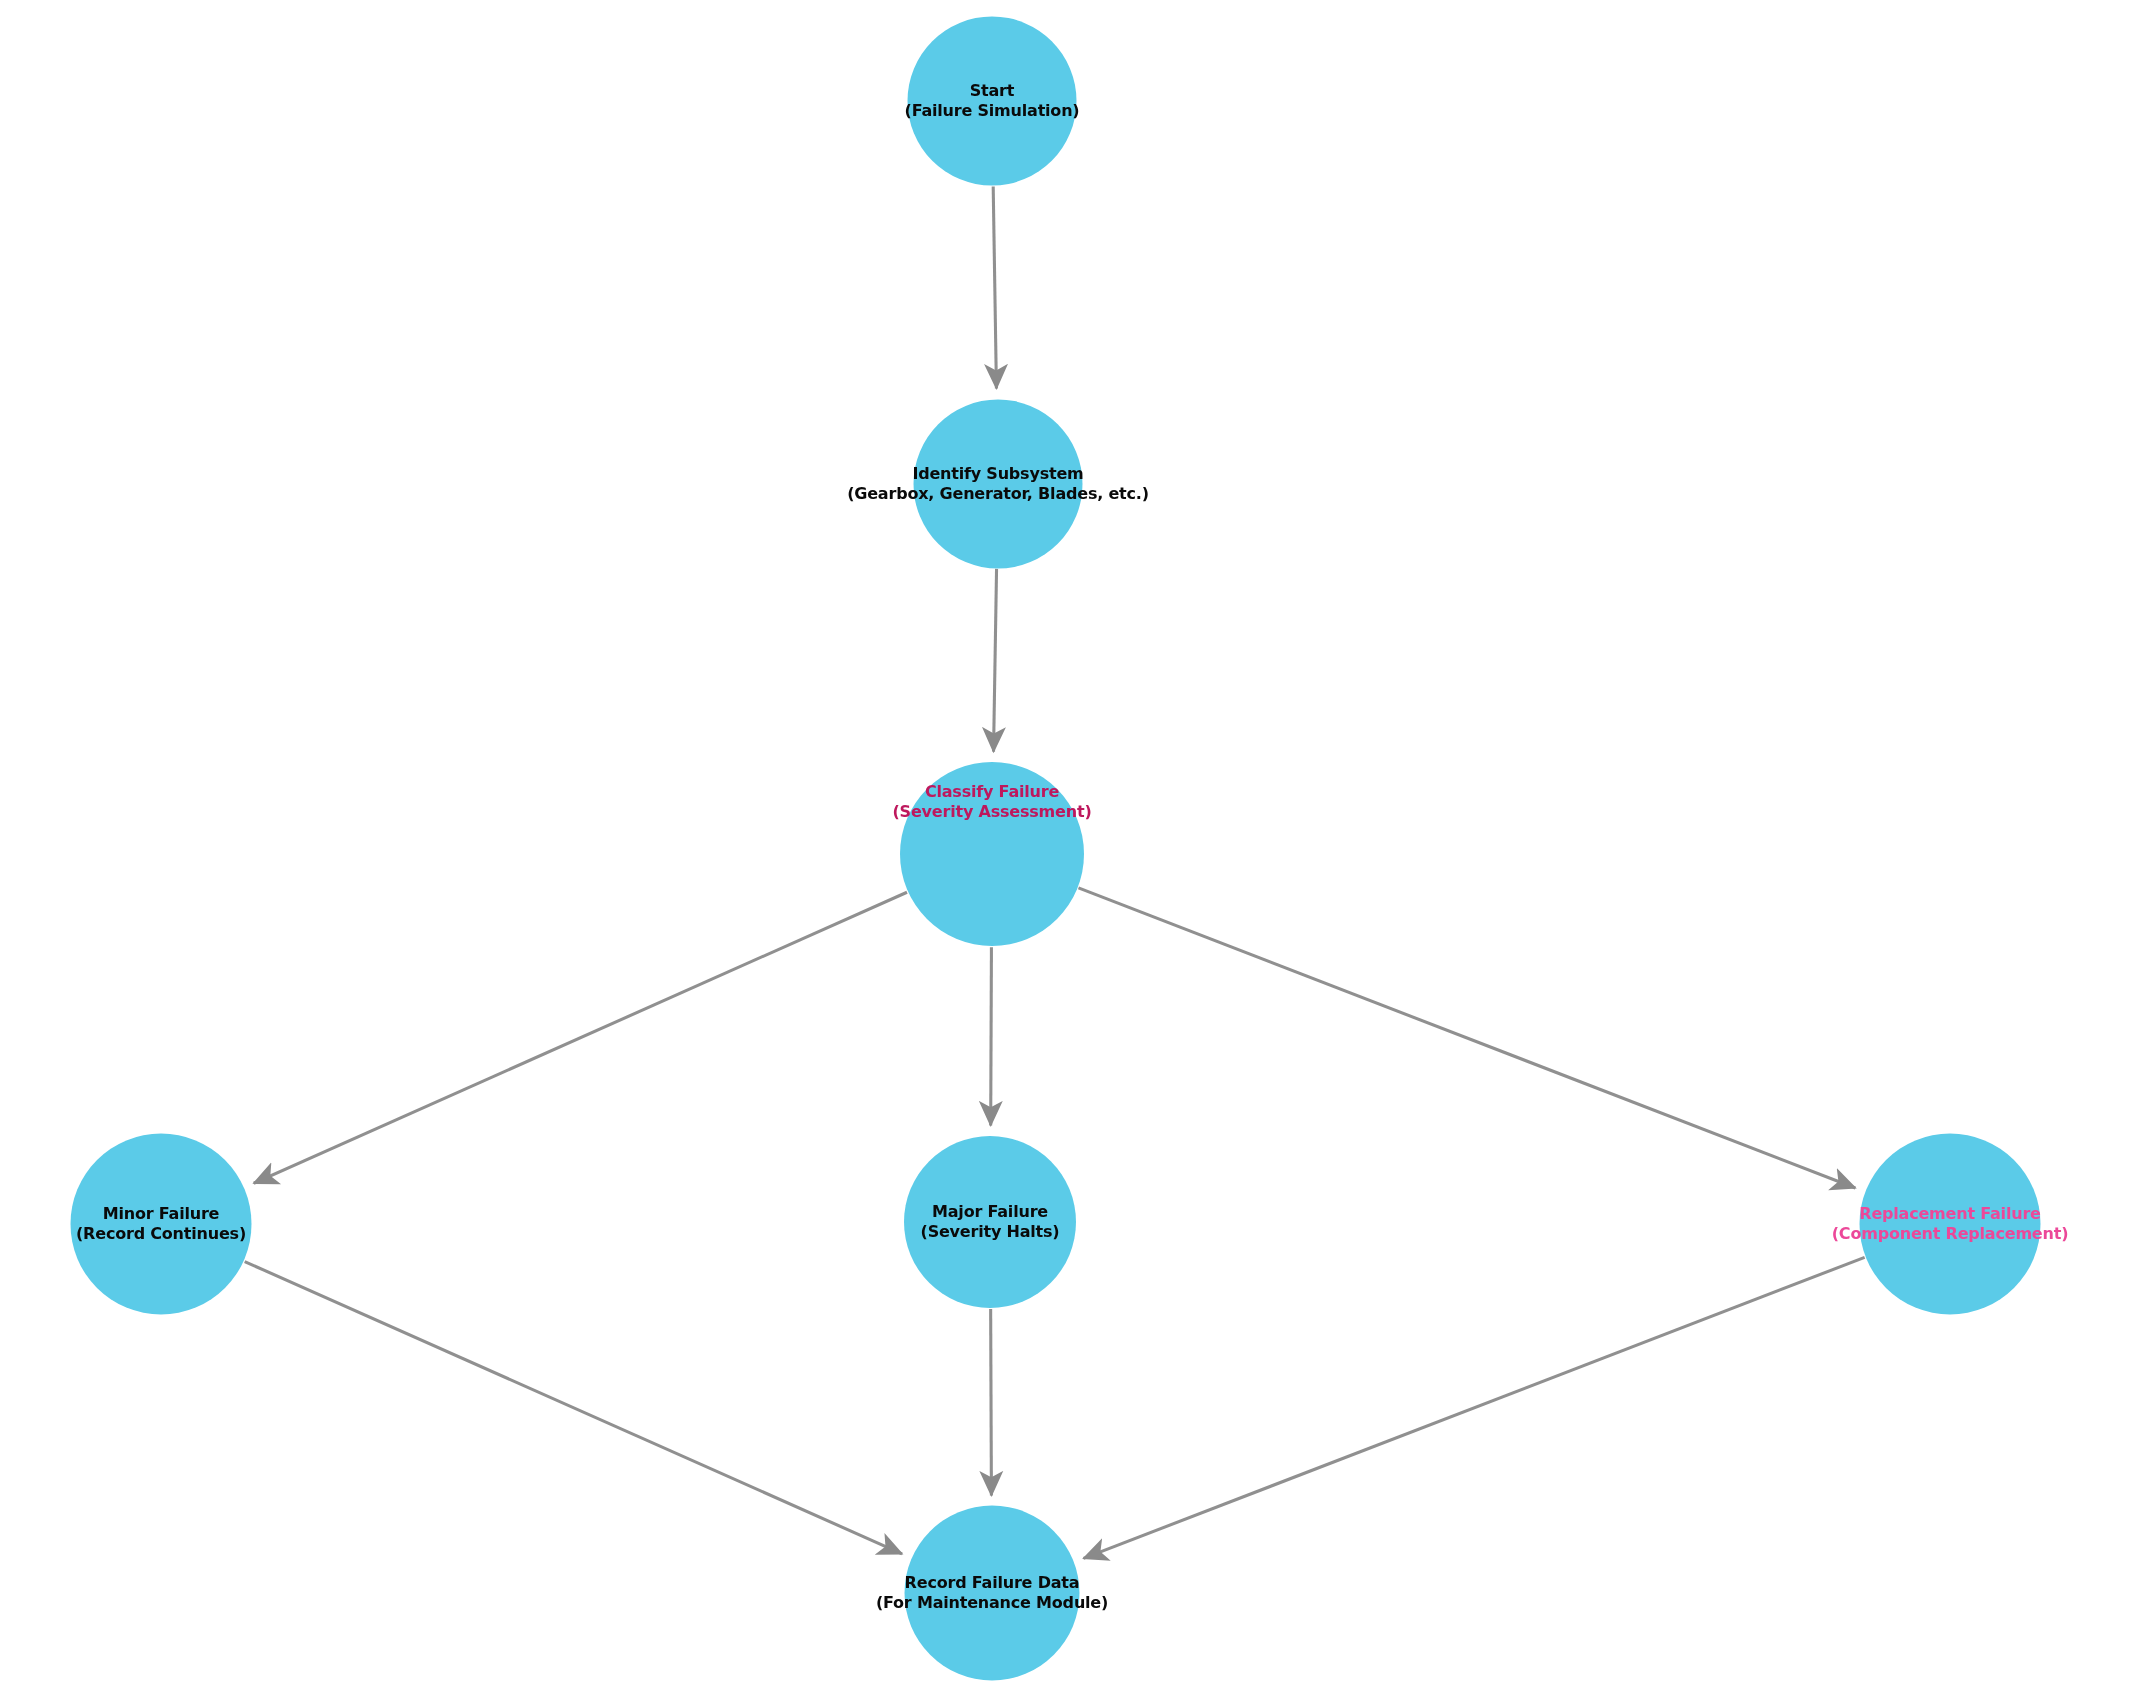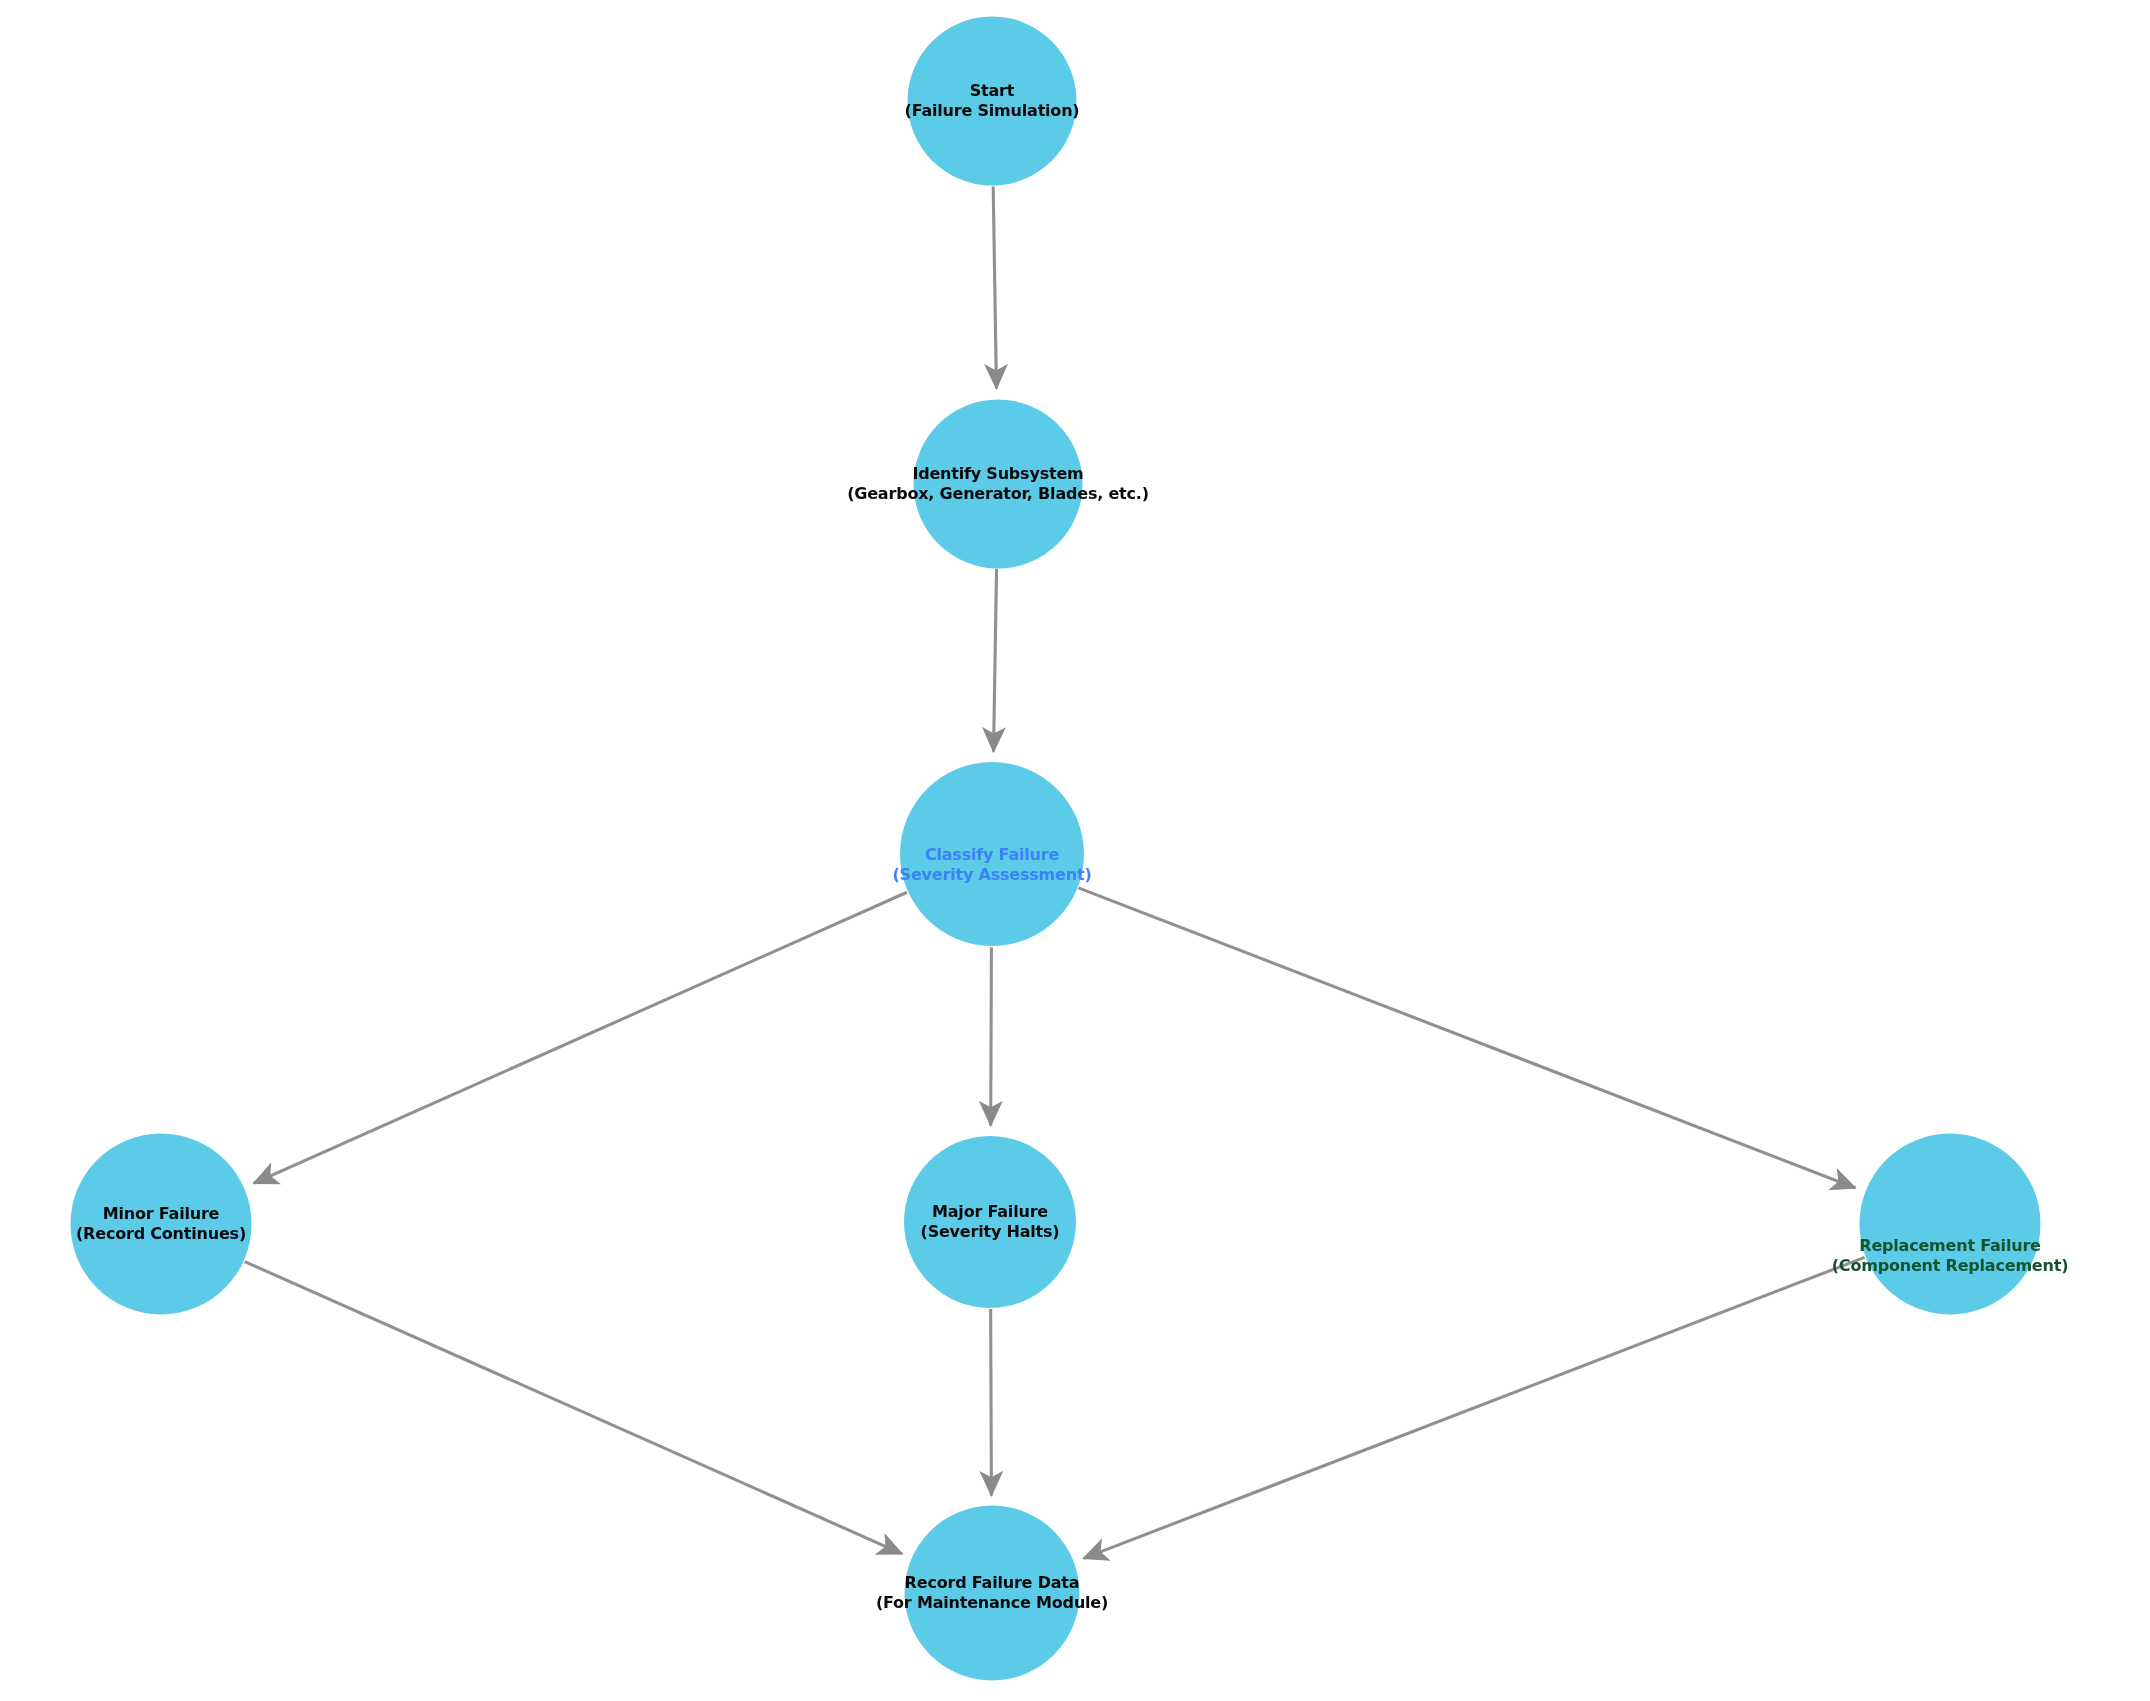--- a/index.html
+++ b/index.html
@@ -70,36 +70,36 @@
       <div class="node-label" style="left: 992px; top: 101px; color: rgb(10, 10, 10);">
         <span class="l1">Start</span>
         <span class="l2">(Failure Simulation)</span>
       </div>
       <div class="node" style="left: 998px; top: 484px; width: 169px; height: 169px; background: rgb(91, 203, 232);"></div>
       <div class="node-label" style="left: 998px; top: 484px; color: rgb(10, 10, 10);">
         <span class="l1">Identify Subsystem</span>
         <span class="l2">(Gearbox, Generator, Blades, etc.)</span>
       </div>
       <div class="node" style="left: 992px; top: 854px; width: 184px; height: 184px; background: rgb(91, 203, 232);"></div>
-      <div class="node-label" style="left: 992px; top: 865px; color: #3b82f6;">
+      <div class="node-label" style="left: 992px; top: 802px; color: #be185d;">
         <span class="l1">Classify Failure</span>
         <span class="l2">(Severity Assessment)</span>
       </div>
       <div class="node" style="left: 161px; top: 1224px; width: 181px; height: 181px; background: rgb(91, 203, 232);"></div>
       <div class="node-label" style="left: 161px; top: 1224px; color: rgb(10, 10, 10);">
         <span class="l1">Minor Failure</span>
         <span class="l2">(Record Continues)</span>
       </div>
       <div class="node" style="left: 990px; top: 1222px; width: 172px; height: 172px; background: rgb(91, 203, 232);"></div>
       <div class="node-label" style="left: 990px; top: 1222px; color: rgb(10, 10, 10);">
         <span class="l1">Major Failure</span>
         <span class="l2">(Severity Halts)</span>
       </div>
       <div class="node" style="left: 1950px; top: 1224px; width: 181px; height: 181px; background: rgb(91, 203, 232);"></div>
-      <div class="node-label" style="left: 1950px; top: 1224px; color: #14532d; margin-top: 32px;">
+      <div class="node-label" style="left: 1950px; top: 1224px; color: #ec4899;">
         <span class="l1">Replacement Failure</span>
         <span class="l2">(Component Replacement)</span>
       </div>
       <div class="node" style="left: 992px; top: 1593px; width: 175px; height: 175px; background: rgb(91, 203, 232);"></div>
       <div class="node-label" style="left: 992px; top: 1593px; color: rgb(10, 10, 10);">
         <span class="l1">Record Failure Data</span>
         <span class="l2">(For Maintenance Module)</span>
       </div>
     </div>
 

